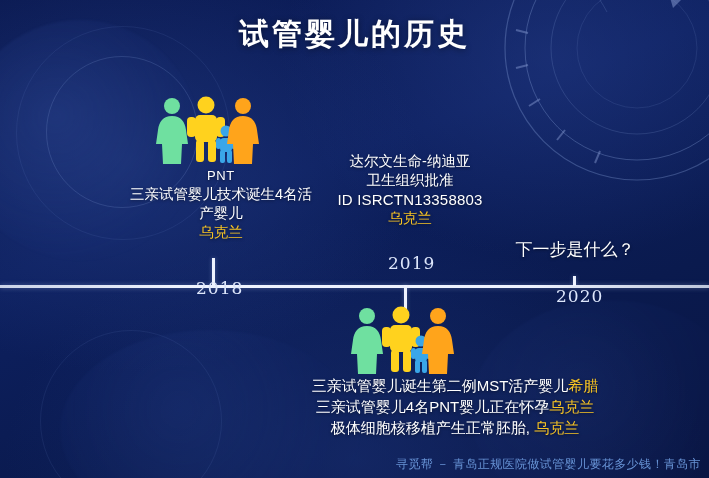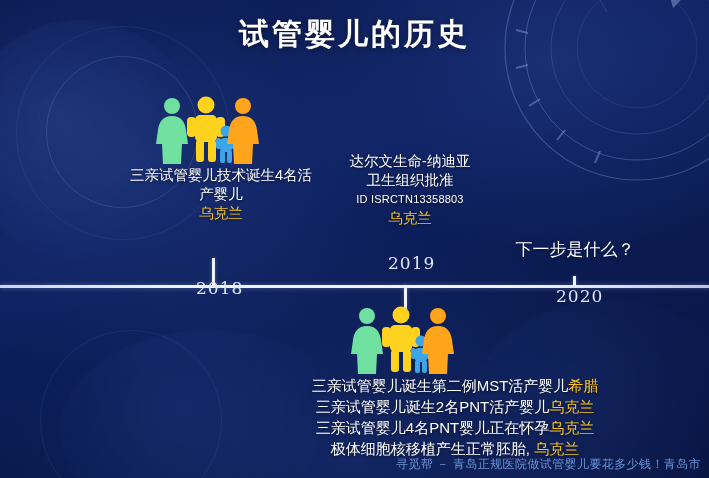--- a/index.html
+++ b/index.html
@@ -93,21 +93,21 @@
 
   
   .block { position: absolute; text-align: center; }
   .line {
     font-size: 14.5px;
     line-height: 19px;
     color: #ffffff;
     text-shadow: 0 1px 3px rgba(0,0,0,0.5);
     white-space: nowrap;
   }
-  .line.latin { font-size: 11px; letter-spacing: 0.2px; }
+  .line.latin { font-size: 15px; letter-spacing: 0.2px; }
   .line.small-label { font-size: 13px; letter-spacing: 0.6px; }
   .hl { color: #f6c325; }
   .line .hl { text-shadow: 0 1px 3px rgba(0,0,0,0.55); }
 
   .block-pnt { left: 106px; top: 166px; width: 230px; }
   .block-darwin { left: 326px; top: 152px; width: 168px; }
   .block-next { left: 505px; top: 240px; width: 140px; }
   .block-next .line { font-size: 17px; }
   .block-2019 { left: 280px; top: 375px; width: 350px; }
   .block-2019 .line { line-height: 21px; font-size: 15px; }
@@ -193,20 +193,21 @@
         <rect x="73" y="54" width="5" height="13" rx="2"></rect>
       </g>
       <g fill="#ffa41b">
         <circle cx="89" cy="10" r="8"></circle>
         <path d="M89 20 c-9 0 -13 6 -14 14 l-2 14 h6 l1 20 h18 l1 -20 h6 l-2 -14 c-1 -8 -5 -14 -14 -14 z"></path>
       </g>
     </svg>
   </div>
 
   <div class="block block-pnt">
+    <div class="line latin small-label">PNT</div>
     <div class="line">三亲试管婴儿技术诞生4名活</div>
     <div class="line">产婴儿</div>
     <div class="line hl">乌克兰</div>
   </div>
 
   <div class="block block-darwin">
     <div class="line">达尔文生命-纳迪亚</div>
     <div class="line">卫生组织批准</div>
     <div class="line latin">ID ISRCTN13358803</div>
     <div class="line hl">乌克兰</div>
@@ -243,23 +244,20 @@
         <path d="M89 20 c-9 0 -13 6 -14 14 l-2 14 h6 l1 20 h18 l1 -20 h6 l-2 -14 c-1 -8 -5 -14 -14 -14 z"></path>
       </g>
     </svg>
   </div>
 
   <div class="block block-2019">
     <div class="line">
       <span>三亲试管婴儿诞生第二例MST活产婴儿</span><span class="hl">希腊</span>
     </div>
     <div class="line">
-      <span>三亲试管婴儿诞生2名PNT活产婴儿</span><span class="hl">乌克兰</span>
-    </div>
-    <div class="line">
       <span>三亲试管婴儿4名PNT婴儿正在怀孕</span><span class="hl">乌克兰</span>
     </div>
     <div class="line">
       <span>极体细胞核移植产生正常胚胎, </span><span class="hl">乌克兰</span>
     </div>
   </div>
 
   <div class="watermark">寻觅帮 － 青岛正规医院做试管婴儿要花多少钱！青岛市</div>
 
 </div>

